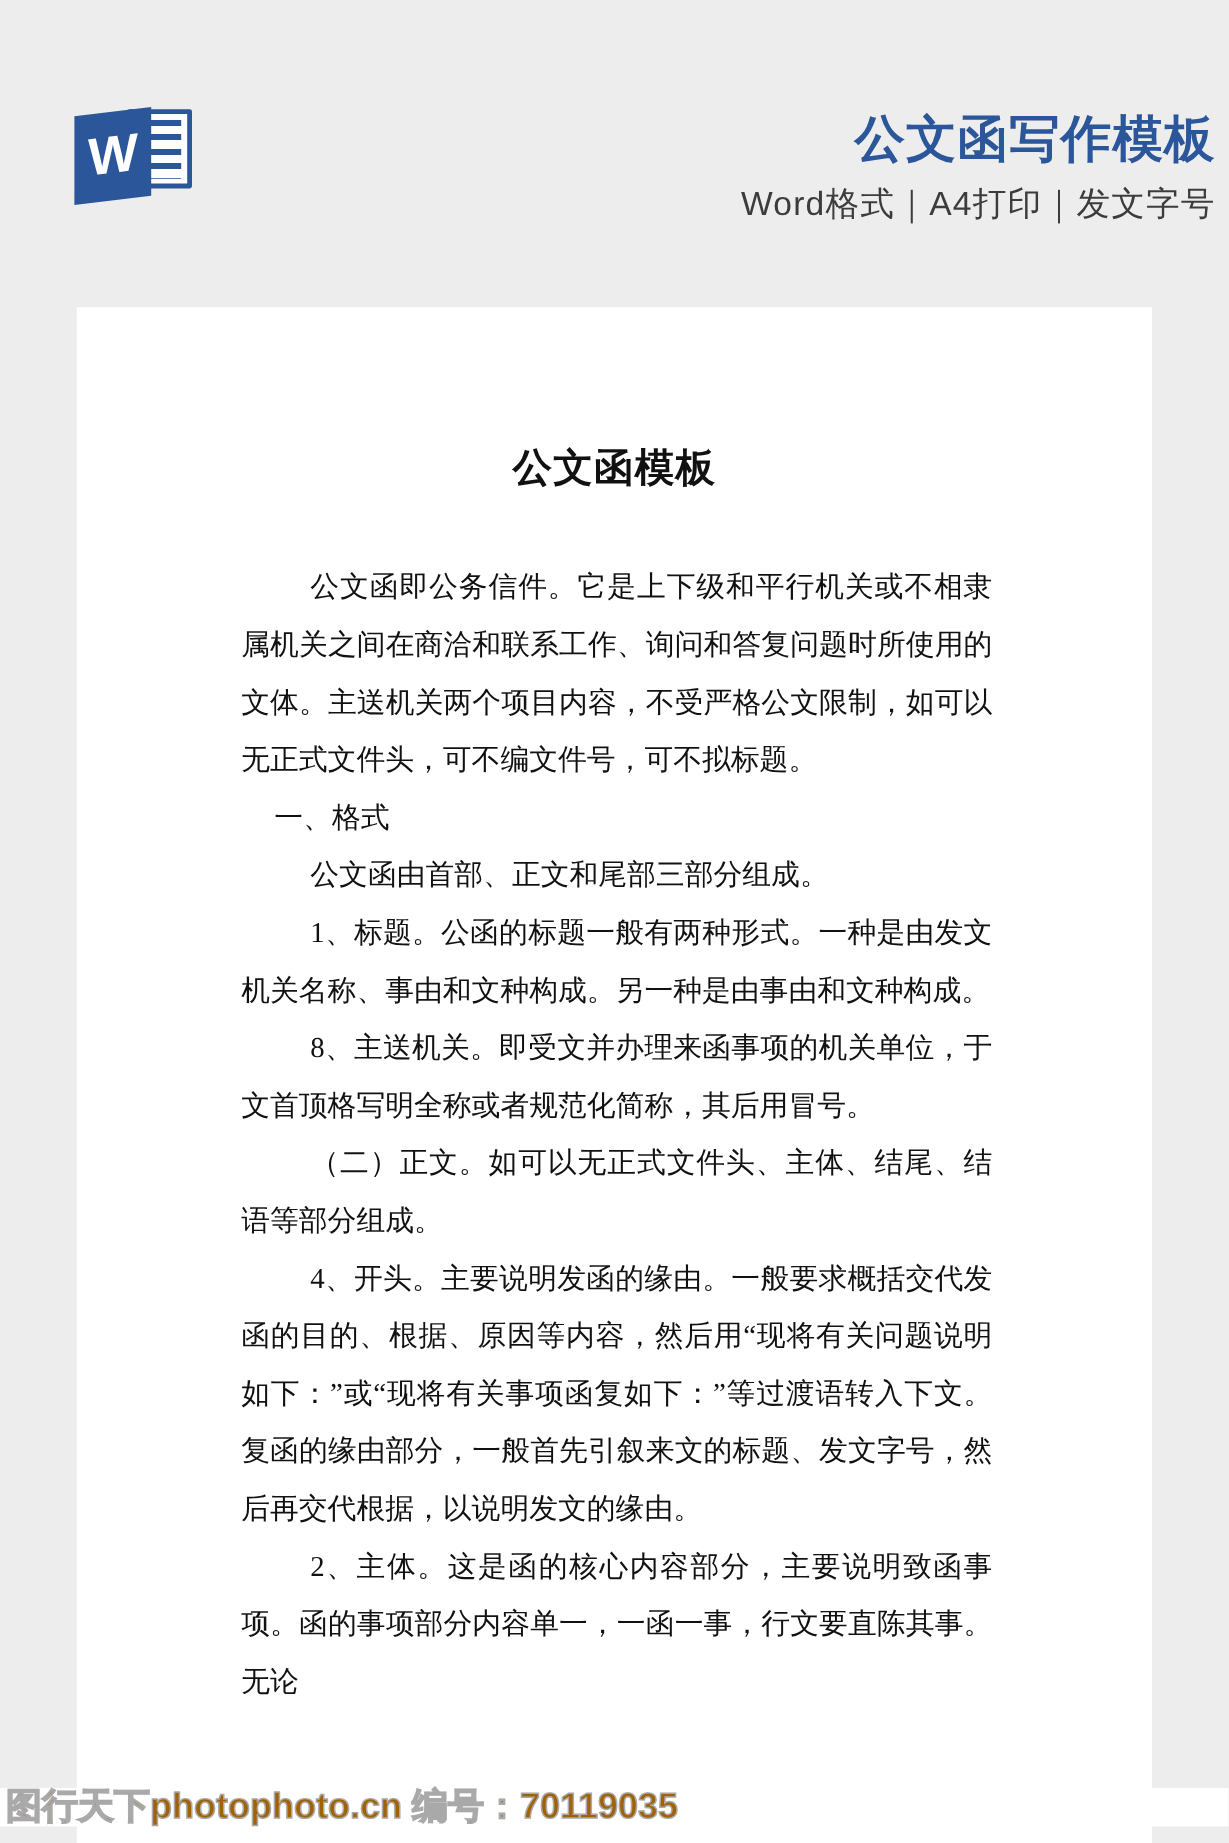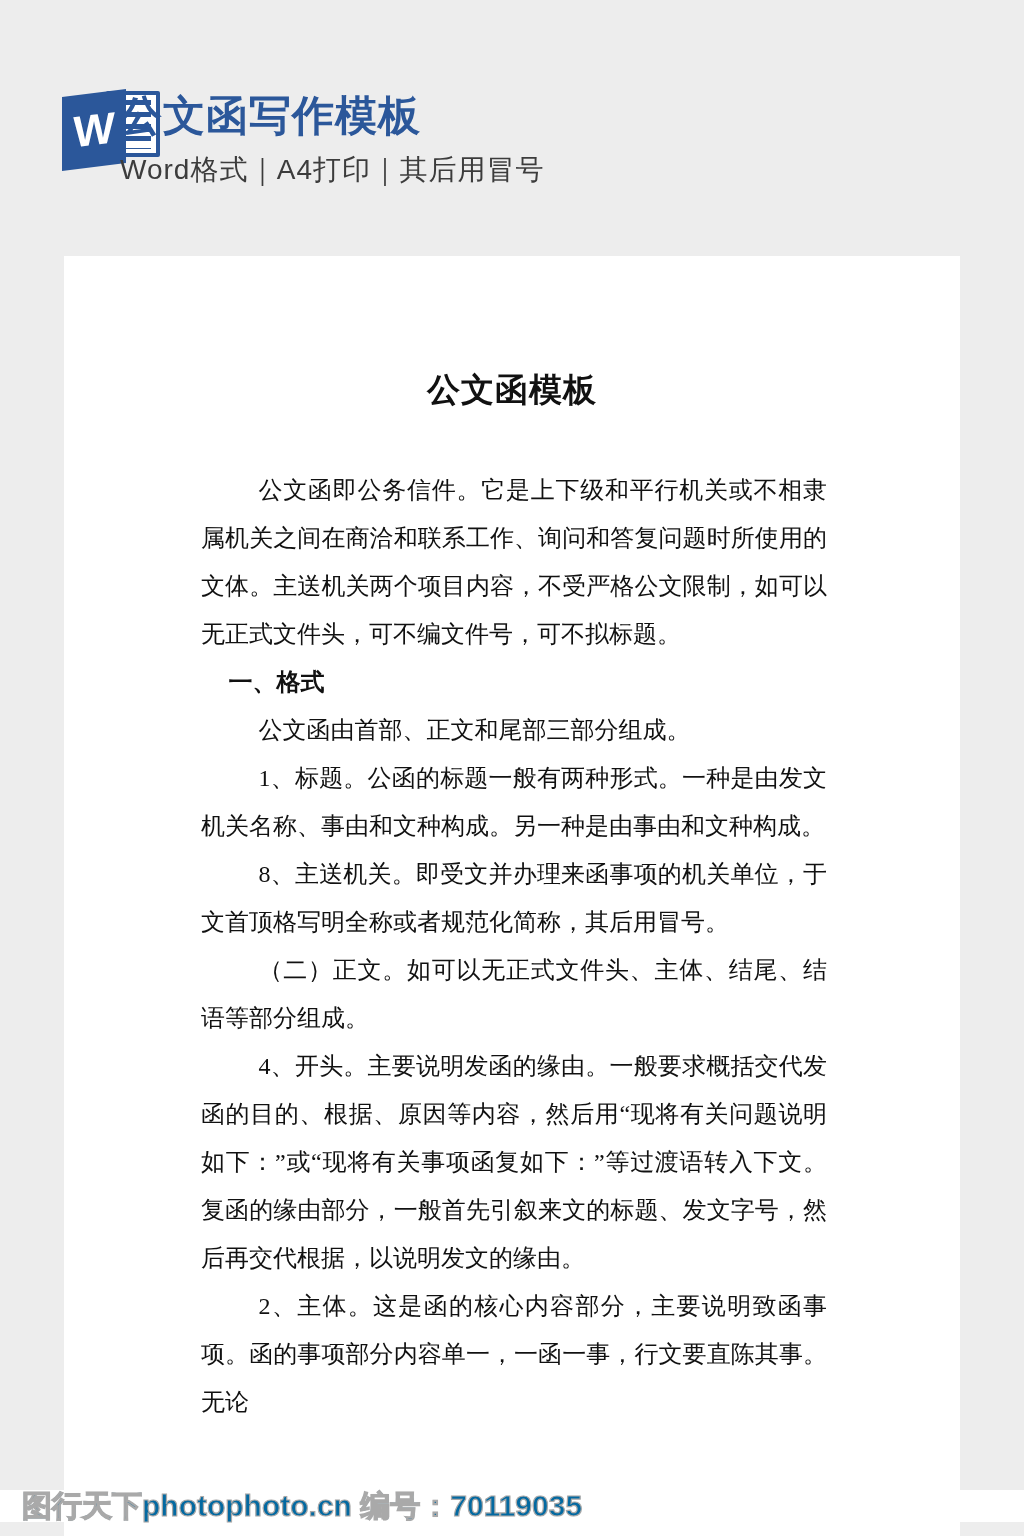--- a/index.html
+++ b/index.html
@@ -30,21 +30,21 @@
     position: absolute; left: 0; top: 7px; width: 64px; height: 74px;
     background: var(--accent-blue, #2b579a);
     transform: skewY(-7deg);
     display: flex; align-items: center; justify-content: center;
   }
   .word-icon .flap span {
     color: #fff; font-size: 44px; font-weight: bold; line-height: 1;
     font-family: "Liberation Sans", "DejaVu Sans", sans-serif;
   }
 
-  .head-text { position: absolute; left: 120px; right: 11px; top: 92px; text-align: left; }
+  .head-text { position: absolute; left: 120px; right: 11px; top: 92px; text-align: right; }
   .head-text h1 {
     font-size: 42px; line-height: 48px; font-weight: bold;
     color: var(--accent-blue, #2b579a); letter-spacing: 1px;
   }
   .head-text .subtitle {
     margin-top: 14px; font-size: 28px; line-height: 32px;
     color: #3c3c3c; letter-spacing: 1px;
   }
 
   
@@ -60,39 +60,39 @@
   }
   .doc-body {
     margin: 56px 133px 0 137px;
     font-size: 24px; line-height: 48px;
     color: var(--text, #111111);
     text-align: justify;
     font-family: "Liberation Serif", "DejaVu Serif", serif;
   }
   .doc-body p.body { text-indent: 2.4em; }
   .doc-body p.heading {
-    text-indent: 1.15em; font-weight: bold;
+    text-indent: 1.15em; font-weight: normal;
     font-family: "Liberation Sans", "DejaVu Sans", sans-serif;
   }
   .page-number {
     position: absolute; left: 0; right: 0; bottom: 70px;
     text-align: center; font-size: 17px; color: #222;
     font-family: "Liberation Serif", "DejaVu Serif", serif;
   }
 
   
   .watermark-bar {
     position: absolute; left: 0; top: 1490px; width: 100%; height: 32px;
     background: #ffffff;
     display: flex; align-items: center;
   }
   .watermark-bar span {
-    padding-left: 22px;
+    padding-left: 5px;
     font-size: 30px; line-height: 32px; font-weight: bold;
-    color: #0369a1;
+    color: #a16207;
     -webkit-text-stroke: 1.2px #a9a9a9;
     text-shadow: 0 0 1px #bdbdbd;
     white-space: nowrap;
   }
 </style>
 </head>
 <body>
 
 <div class="canvas">
 
@@ -100,21 +100,21 @@
     <div class="sheet">
       <div class="lines"></div>
     </div>
     <div class="flap">
       <span>W</span>
     </div>
   </div>
 
   <div class="head-text">
     <h1>公文函写作模板</h1>
-    <div class="subtitle">Word格式｜A4打印｜其后用冒号</div>
+    <div class="subtitle">Word格式｜A4打印｜发文字号</div>
   </div>
 
   <div class="doc-page">
     <div class="doc-title">公文函模板</div>
     <div class="doc-body" id="doc-body">
         <p class="body">公文函即公务信件。它是上下级和平行机关或不相隶属机关之间在商洽和联系工作、询问和答复问题时所使用的文体。主送机关两个项目内容，不受严格公文限制，如可以无正式文件头，可不编文件号，可不拟标题。</p>
         <p class="heading">一、格式</p>
         <p class="body">公文函由首部、正文和尾部三部分组成。</p>
         <p class="body">1、标题。公函的标题一般有两种形式。一种是由发文机关名称、事由和文种构成。另一种是由事由和文种构成。</p>
         <p class="body">8、主送机关。即受文并办理来函事项的机关单位，于文首顶格写明全称或者规范化简称，其后用冒号。</p>

